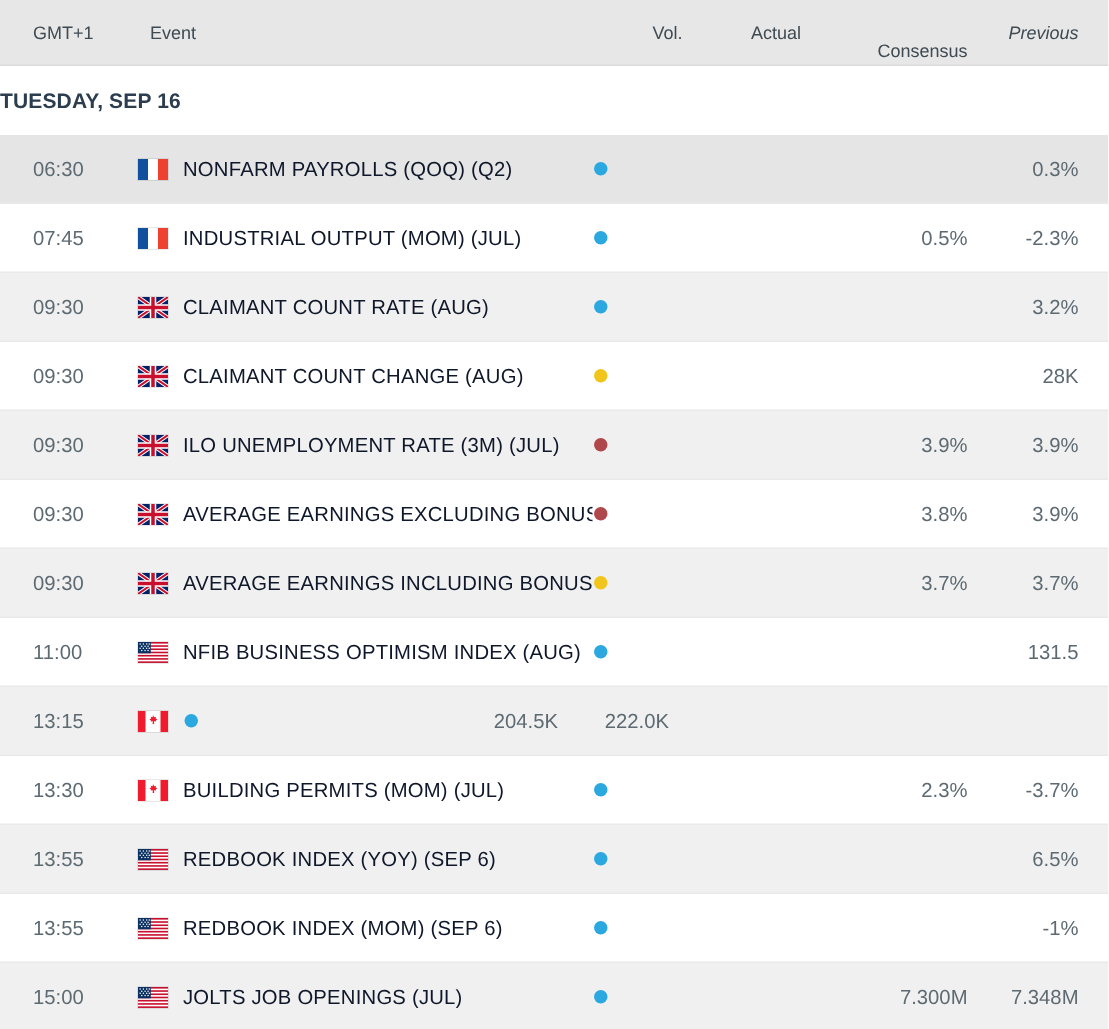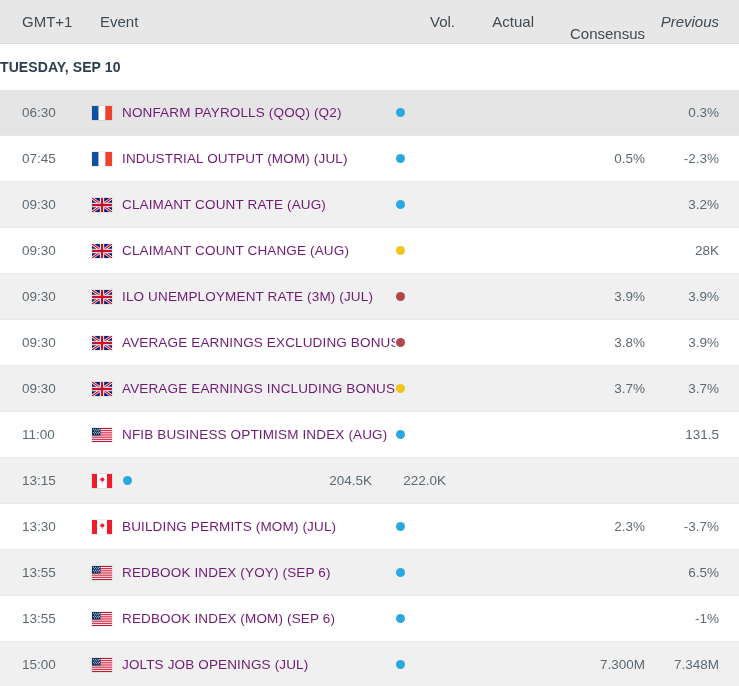--- a/index.html
+++ b/index.html
@@ -18,21 +18,21 @@
     position: relative;
     background: #ffffff;
   }
 
   
   .cal-header {
     height: 44px;
     background: #e7e7e7;
     display: flex;
     align-items: center;
-    font-size: 15px;
+    font-size: 12px;
     color: #3f4a52;
     border-bottom: 1px solid #dcdcdc;
   }
   .cal-header .h-time  { width: 100px; padding-left: 22px; text-align: left; }
   .cal-header .h-event { flex: 1; padding-left: 0; text-align: left; }
   .cal-header .h-vol   { width: 60px;  text-align: right; padding-right: 0px; }
   .cal-header .h-act   { width: 80px;  text-align: right; padding-right: 1px; }
   .cal-header .h-cons  { width: 112px; text-align: right; padding-right: 2px; margin-top: 24px; }
   .cal-header .h-prev  { width: 92px;  text-align: right; padding-right: 20px; font-style: italic; }
 
@@ -78,21 +78,21 @@
     display: flex;
     align-items: center;
     justify-content: center;
     margin-left: -12px;
     margin-right: 7px;
   }
   .c-flag svg { display: block; box-shadow: 0 0 0 .5px rgba(0,0,0,.12); }
 
   .c-event {
     flex: 1;
-    color: #701a75;
+    color: #0f172a;
     white-space: nowrap;
     overflow: hidden;
     text-overflow: clip;
     padding-right: 6px;
     letter-spacing: .15px;
   }
 
   .c-vol {
     width: 60px;
     flex-shrink: 0;
@@ -120,21 +120,21 @@
   <div class="cal-header">
     <div class="h-time">GMT+1</div>
     <div class="h-event">Event</div>
     <div class="h-vol">Vol.</div>
     <div class="h-act">Actual</div>
     <div class="h-cons">Consensus</div>
     <div class="h-prev">Previous</div>
   </div>
 
   <div class="date-band">
-    <span>TUESDAY, SEP 10</span>
+    <span>TUESDAY, SEP 16</span>
   </div>
 
   <div class="rows" id="rows-container">
       <div class="ev-row hovered">
         <div class="c-time">06:30</div>
         <div class="c-flag">
           <svg width="20" height="14" viewBox="0 0 20 14">
       <rect x="0" y="0" width="6.67" height="14" fill="#11509e"></rect>
       <rect x="6.67" y="0" width="6.66" height="14" fill="#ffffff"></rect>
       <rect x="13.33" y="0" width="6.67" height="14" fill="#ef4130"></rect>

